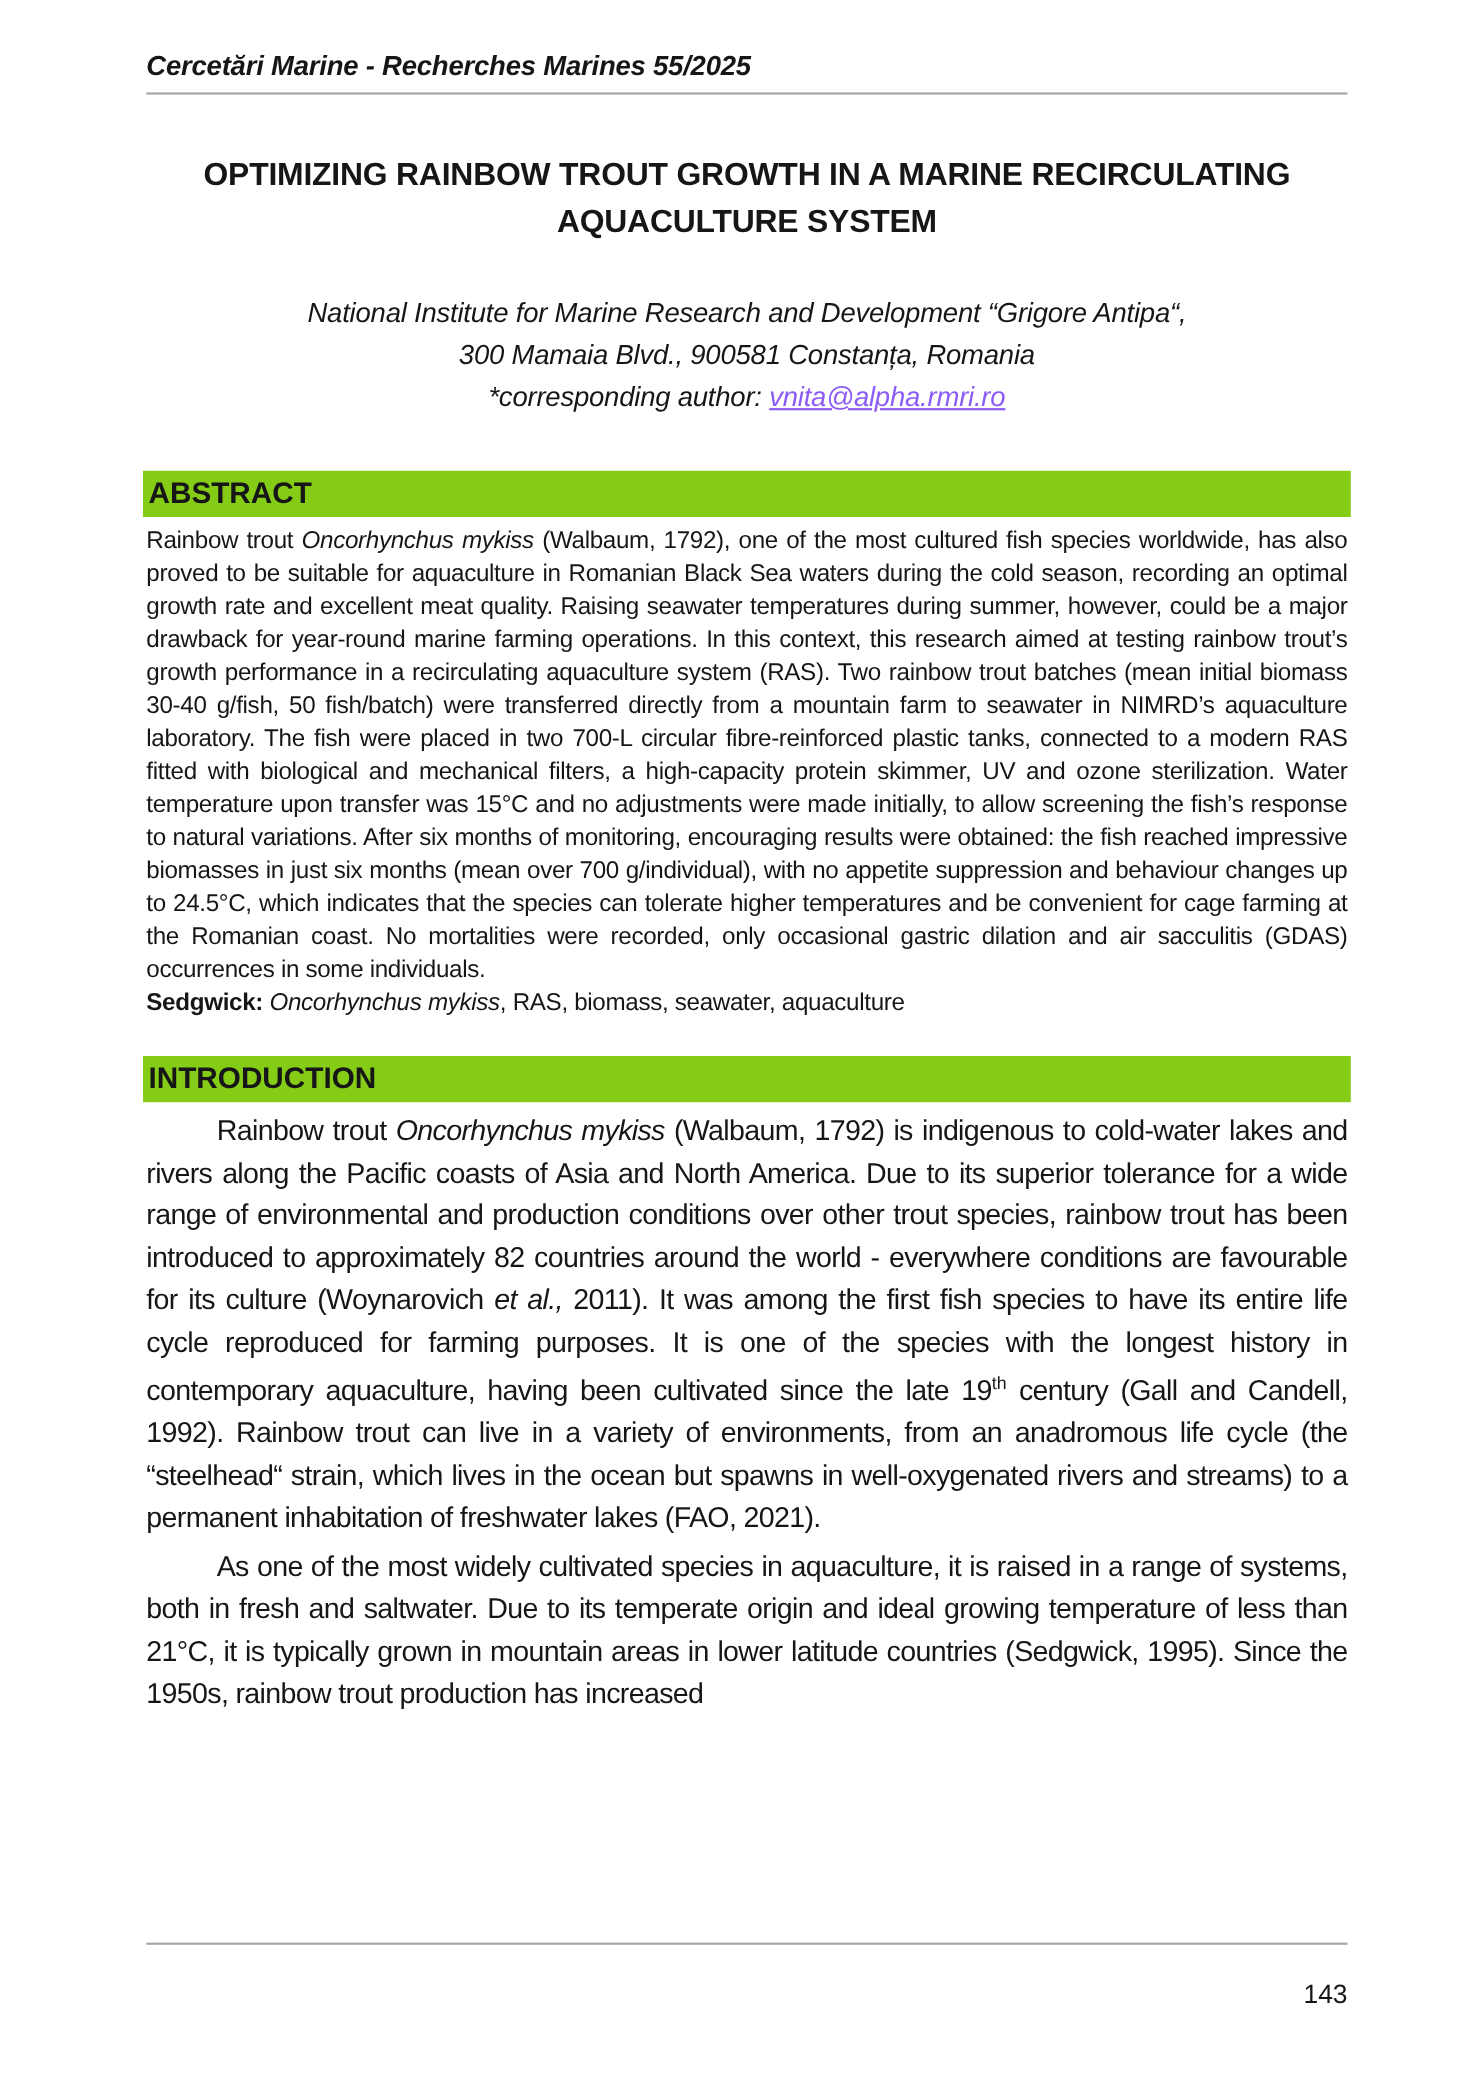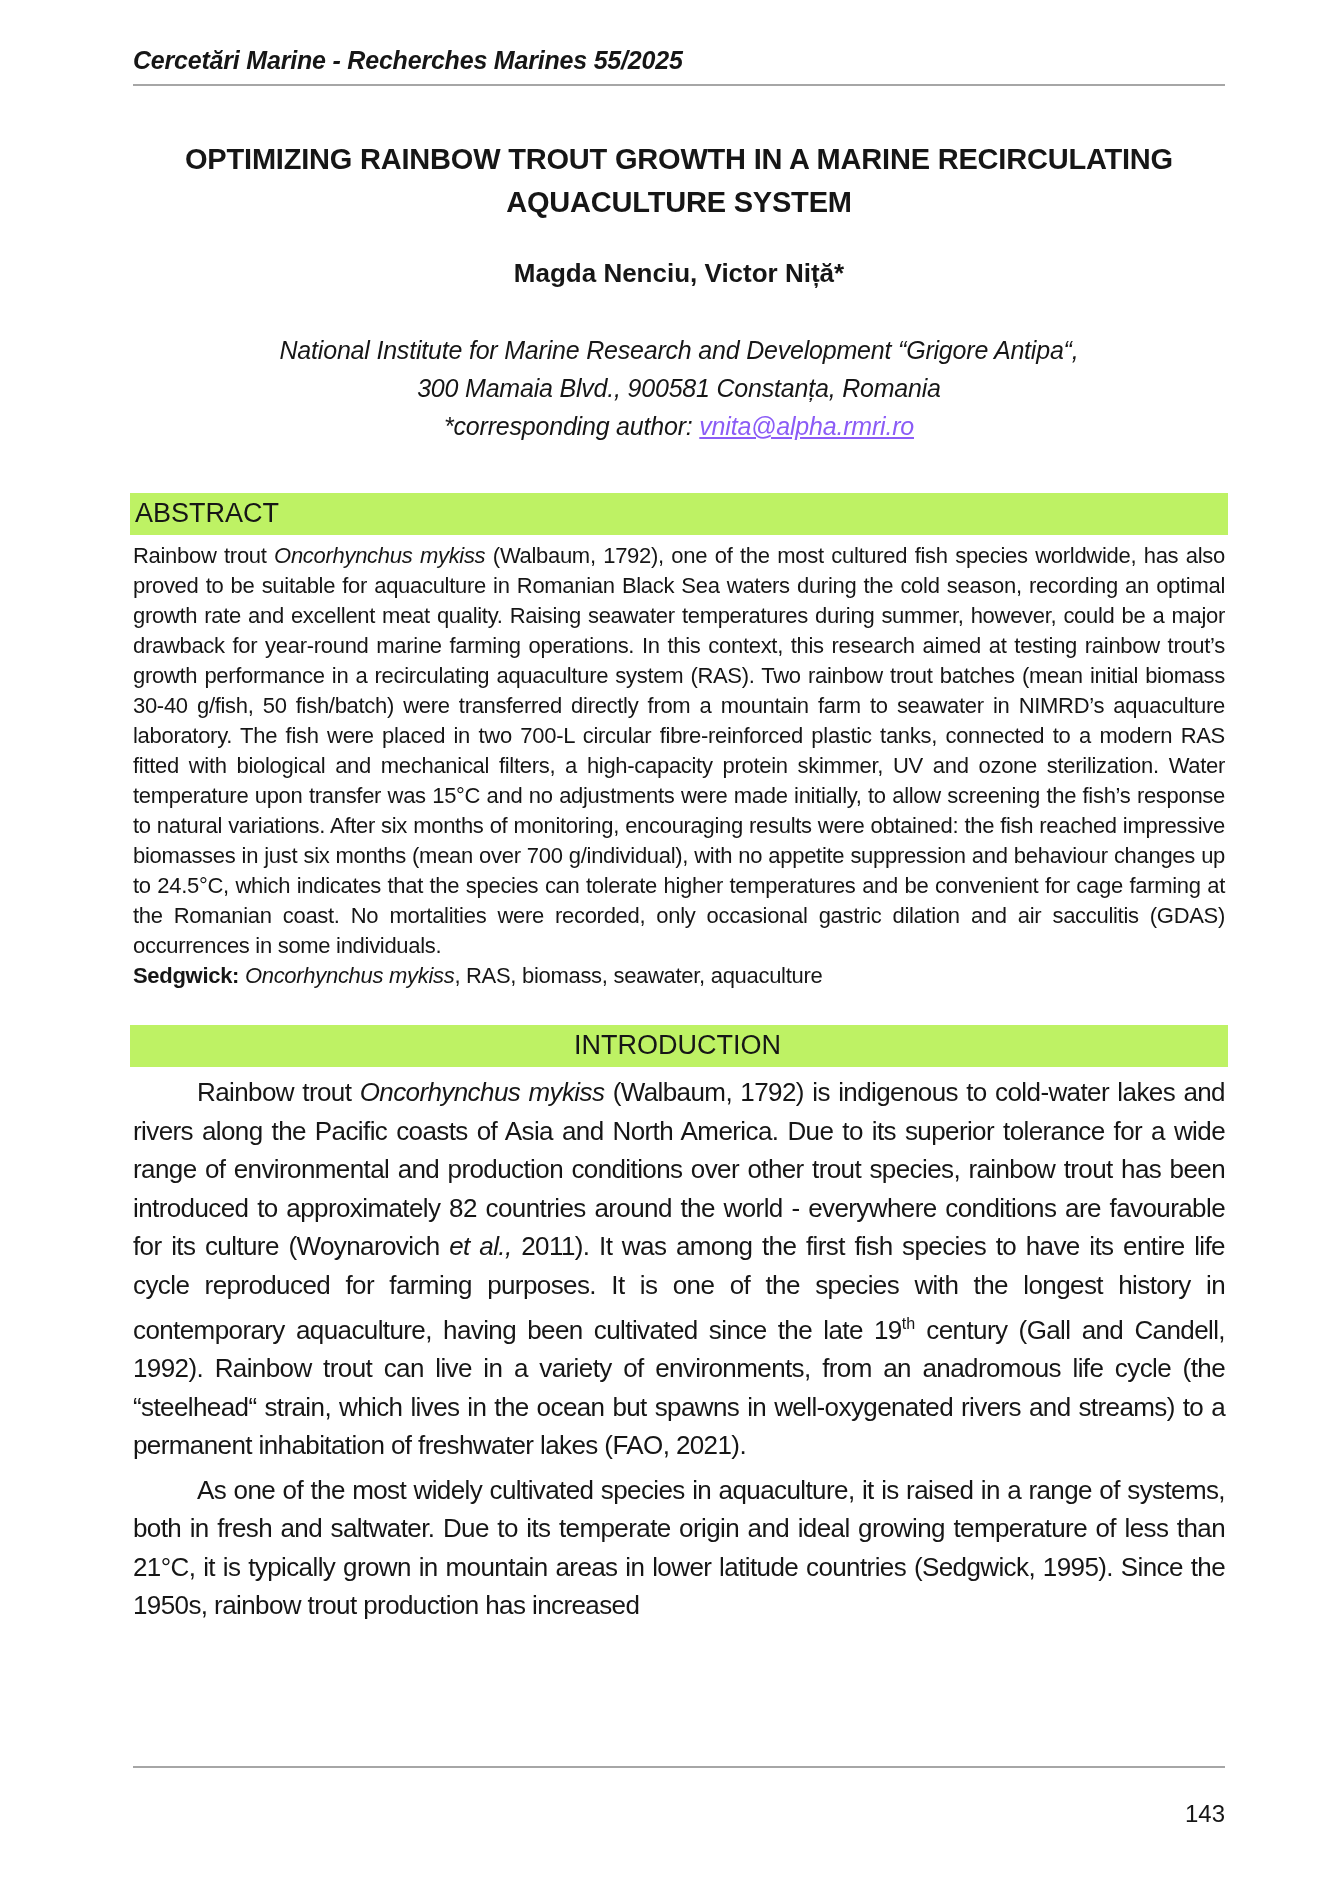--- a/index.html
+++ b/index.html
@@ -53,42 +53,42 @@
     text-align: center;
     line-height: 38px;
     letter-spacing: -0.2px;
   }
   .email-link {
     color: #8b5cf6;
     text-decoration: underline;
     cursor: pointer;
   }
   .section-heading {
-    background: #bef264;
+    background: #84cc16;
     font-size: 27px;
-    font-weight: normal;
+    font-weight: bold;
     padding: 5px 8px 6px 5px;
     margin-left: -3px;
     margin-right: -3px;
   }
   .abstract-heading { margin-top: 48px; }
   .abstract-body {
     margin-top: 6px;
     font-size: 22px;
     line-height: 30px;
     letter-spacing: -0.3px;
     text-align: justify;
   }
   .keywords-line {
     font-size: 22px;
     line-height: 30px;
     letter-spacing: -0.3px;
     text-align: left;
   }
-  .introduction-heading { margin-top: 34px; text-align: center; }
+  .introduction-heading { margin-top: 34px; }
   .intro-para {
     margin-top: 6px;
     font-size: 26px;
     line-height: 38.5px;
     letter-spacing: -0.6px;
     text-align: justify;
     text-indent: 64px;
   }
   .seg-i { font-style: italic; }
   .seg-b { font-weight: bold; }
@@ -114,21 +114,20 @@
 
 <div class="page">
 
   <div class="journal-header">
     <span>Cercetări Marine - Recherches Marines 55/2025</span>
   </div>
 
 
   <h1 class="article-title">OPTIMIZING RAINBOW TROUT GROWTH IN A MARINE RECIRCULATING AQUACULTURE SYSTEM</h1>
 
-  <div class="article-authors">Magda Nenciu, Victor Niță*</div>
 
   <div class="affiliation">
     <div>National Institute for Marine Research and Development “Grigore Antipa“,</div>
     <div>300 Mamaia Blvd., 900581 Constanța, Romania</div>
     <div>
       <span>*corresponding author: </span><a class="email-link">vnita@alpha.rmri.ro</a>
     </div>
   </div>
 
   <section>

